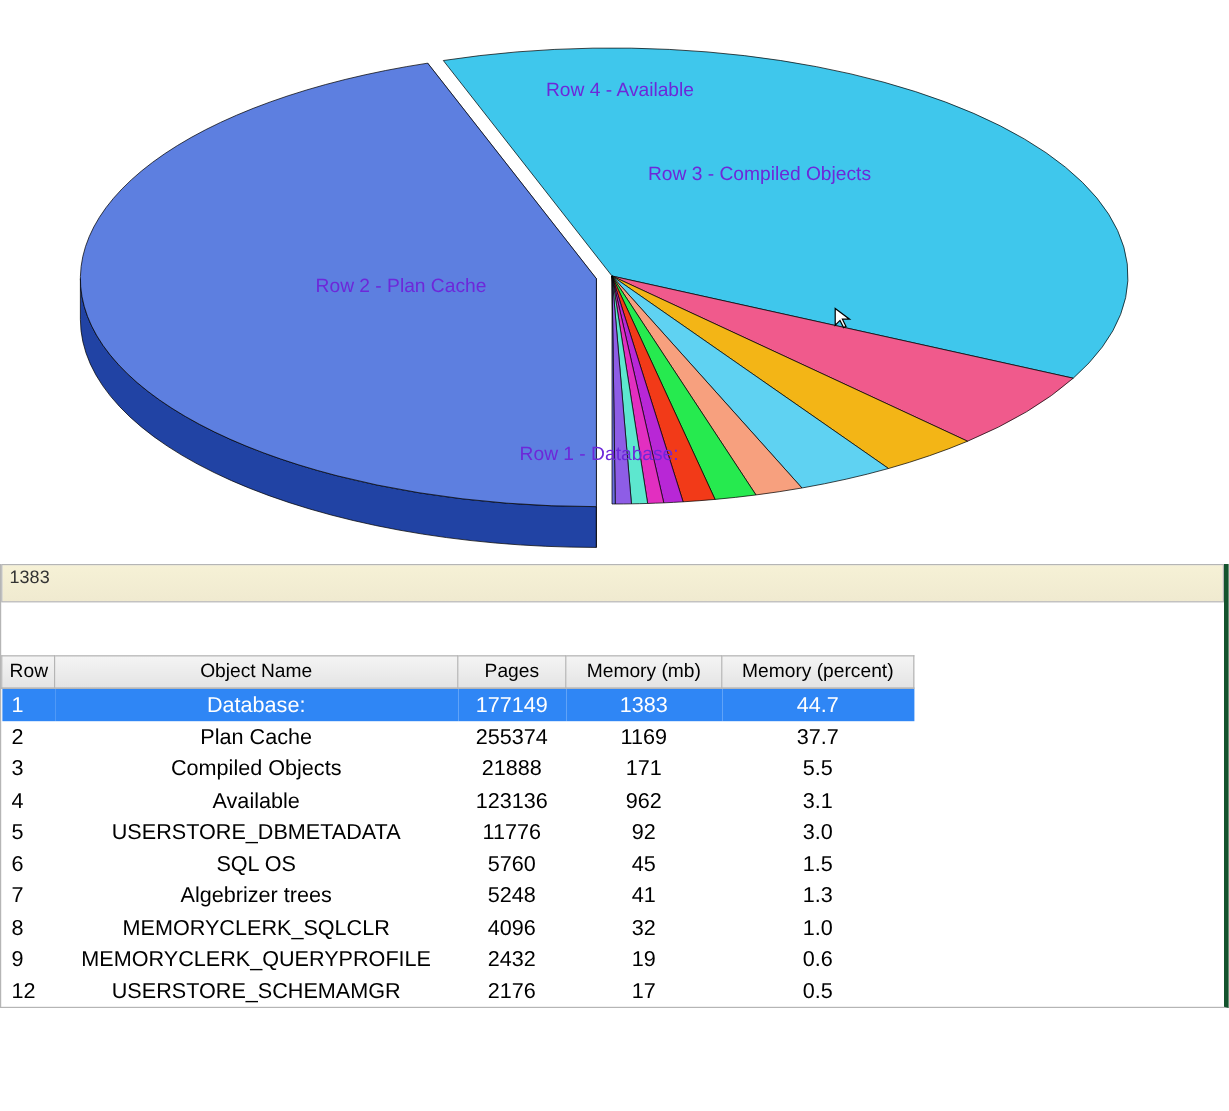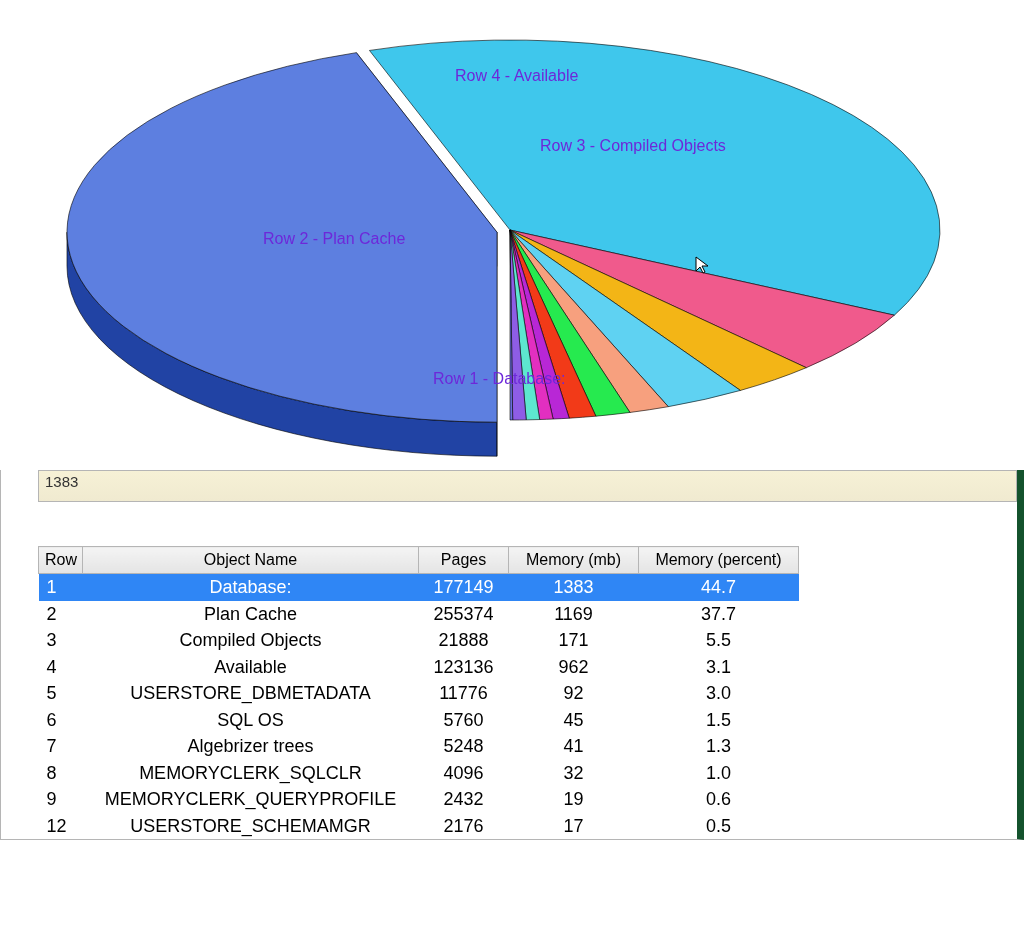--- a/index.html
+++ b/index.html
@@ -1,21 +1,21 @@
 <!DOCTYPE html>
 <html><head>
 <meta charset="utf-8">
 <style>
   html,body{margin:0;padding:0;background:#ffffff;font-family:Arial,Helvetica,sans-serif;font-size:13px;color:#000;}
   .page{width:1024px;}
   .chart-area{position:relative;height:470px;background:#ffffff;}
   .chart-svg{position:absolute;left:0;top:0;}
   .slice-label{position:absolute;font-size:16px;color:#6d28d9;white-space:nowrap;}
   .status-bar{height:26px;border:1px solid #b5b5b5;background:linear-gradient(#f6f1d6,#f0ead0);padding:2px 6px;font-size:15px;color:#333;}
-  .content-frame{border-left:1px solid #b5b5b5;border-right:7px solid #14532d;border-bottom:1px solid #b5b5b5;padding-left:37px;}
+  .content-frame{border-left:1px solid #b5b5b5;border-right:4px solid #14532d;border-bottom:1px solid #b5b5b5;}
   table.grid{border-collapse:collapse;table-layout:fixed;width:760px;margin-top:44px;}
   table.grid th{background:linear-gradient(#f4f4f4,#e4e4e4);border:1px solid #b5b5b5;font-weight:normal;font-size:16px;padding:4px 6px;text-align:center;}
   table.grid td{border:0;padding:2px 6px;font-size:18px;line-height:1.25;text-align:center;}
   table.grid td:first-child{text-align:left;padding-left:8px;width:36px;}
   table.grid tr.sel td{background:#2f86f5;color:#ffffff;}
   .cursor{position:absolute;width:20px;height:20px;pointer-events:none;}
 </style>
 </head>
 <body>
 

